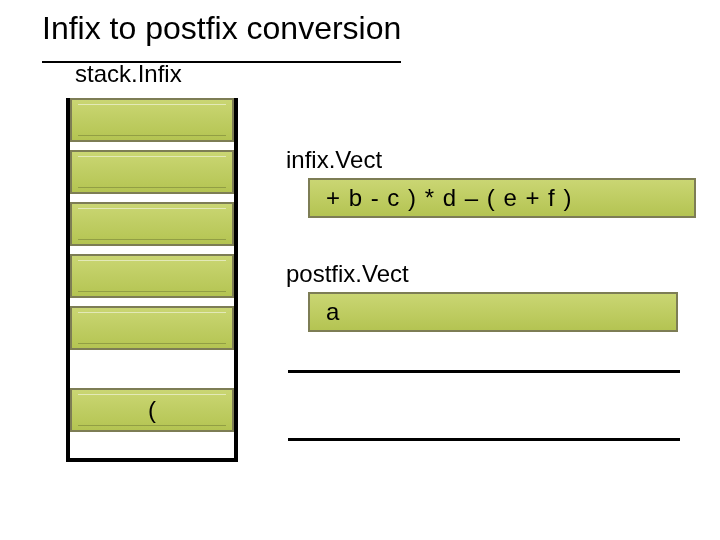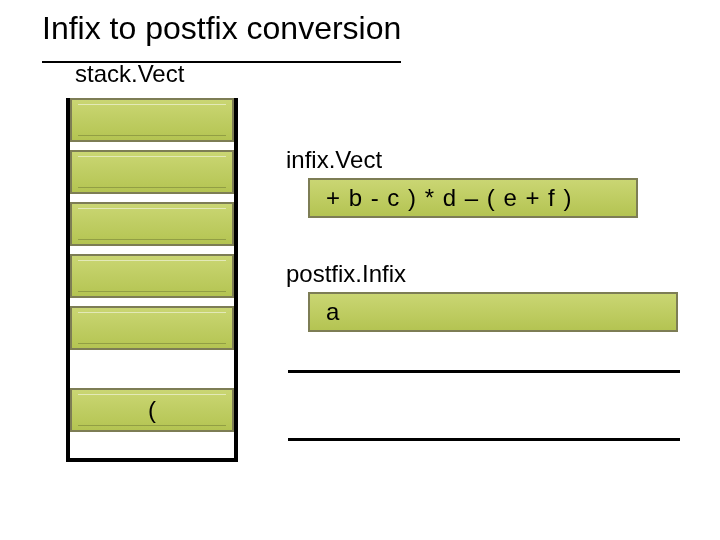--- a/index.html
+++ b/index.html
@@ -89,37 +89,37 @@
     position: absolute;
     border: 2px solid #7d7d55;
     background: linear-gradient(#cad673, #b4c452);
     font-size: 24px;
     color: #000;
     display: flex;
     align-items: center;
     padding-left: 16px;
     letter-spacing: 1px;
   }
-  .infix-box { left: 308px; top: 178px; width: 330px; height: 40px; align-items: center; }
+  .infix-box { left: 308px; top: 178px; width: 388px; height: 40px; align-items: center; }
   .postfix-box { left: 308px; top: 292px; width: 370px; height: 40px; }
   
   .hline {
     position: absolute;
     height: 3px;
     background: #000;
   }
   .line1 { left: 288px; top: 370px; width: 392px; }
   .line2 { left: 288px; top: 438px; width: 392px; }
 </style>
 </head>
 <body>
 
 <div class="title">Infix to postfix conversion</div>
 
-<div class="stack-label">stack.Vect</div>
+<div class="stack-label">stack.Infix</div>
 
 <div class="stack">
   <div class="stack-edge-left"></div>
   <div class="stack-edge-right"></div>
   <div class="stack-bottom"></div>
 
   <div class="slot">
       <span></span>
       <div class="inner"></div>
     </div>
@@ -144,19 +144,19 @@
       <span>(</span>
       <div class="inner"></div>
     </div>
 </div>
 
 <div class="section-label infix-label">infix.Vect</div>
 <div class="vect-box infix-box">
   <span>+ b - c ) * d – ( e + f )</span>
 </div>
 
-<div class="section-label postfix-label">postfix.Infix</div>
+<div class="section-label postfix-label">postfix.Vect</div>
 <div class="vect-box postfix-box">
   <span>a</span>
 </div>
 
 <div class="hline line1"></div>
 <div class="hline line2"></div>
 
 </body></html>

